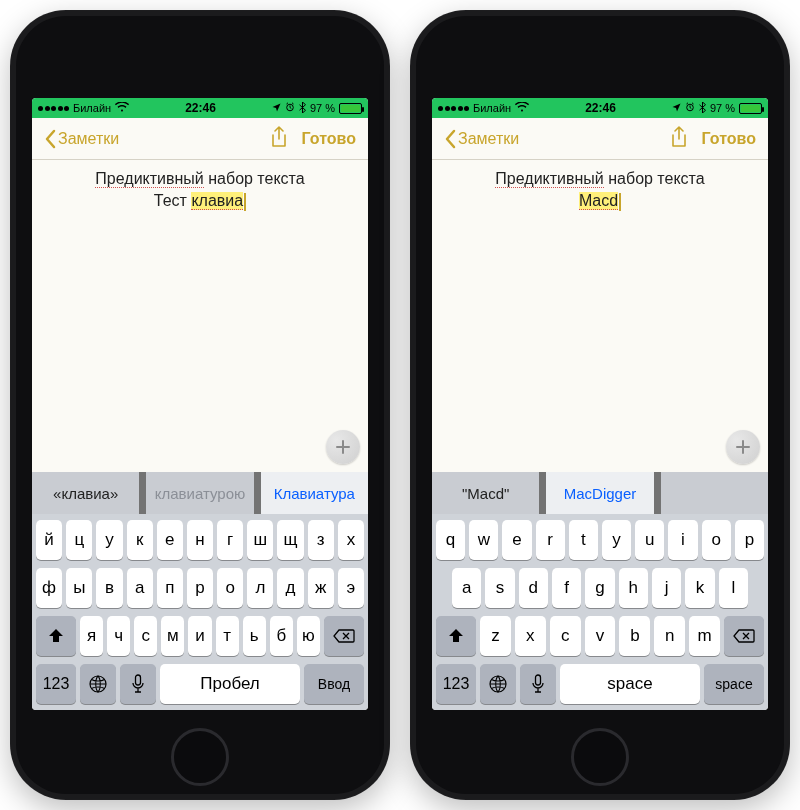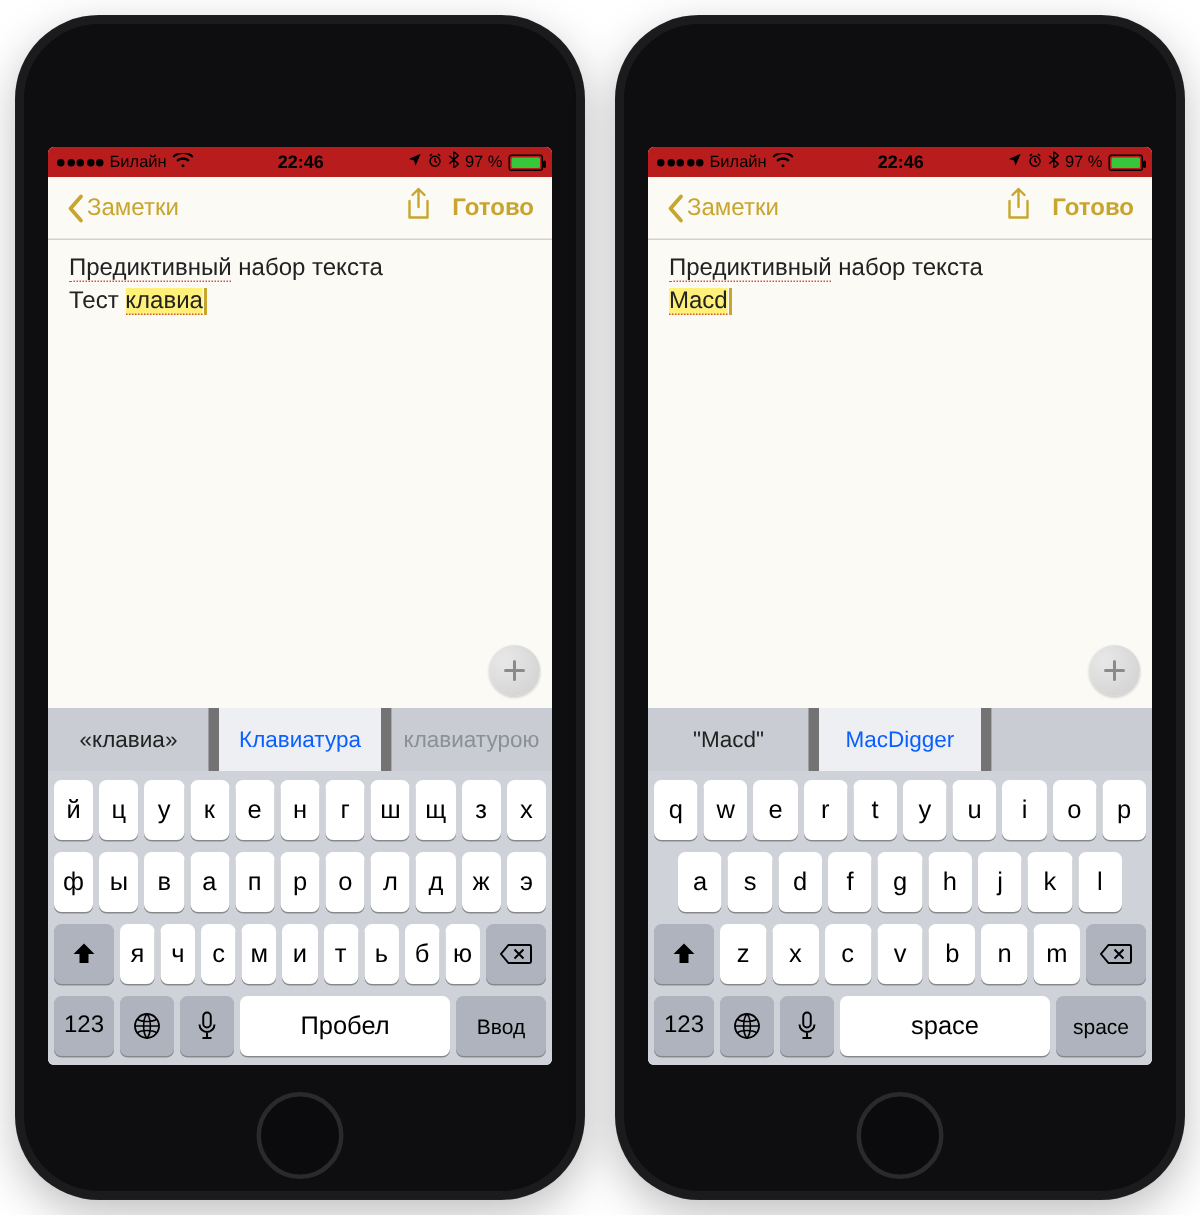--- a/index.html
+++ b/index.html
@@ -52,21 +52,21 @@
     background: #fbfaf5;
     border-radius: 4px;
     overflow: hidden;
     display: flex;
     flex-direction: column;
   }
   
   .status {
     height: 20px;
     display: flex; align-items: center; justify-content: space-between;
-    padding: 0 6px; font-size: 11px; color: #000; background: #b91c1c;
+    padding: 0 6px; font-size: 11px; color: #000; background: #22c55e;
   }
   .status .left, .status .right { display: flex; align-items: center; gap: 4px; }
   .dots { display: flex; gap: 1.5px; }
   .dots span { width: 5px; height: 5px; border-radius: 50%; background: #000; }
   .clock { font-weight: 700; font-size: 12px; }
   .battery {
     width: 23px; height: 11px; border: 1px solid #000; border-radius: 2px; position: relative;
   }
   .battery::after { content:""; position:absolute; right:-3px; top:3px; width:2px; height:5px; background:#000; border-radius:1px;}
   .battery .fill { position:absolute; left:1px; top:1px; bottom:1px; width: 90%; background:#37c73a; border-radius:1px;}
@@ -74,21 +74,21 @@
   .navbar {
     height: 42px; background:#fbfaf5; border-bottom:1px solid #d6d2c6;
     display:flex; align-items:center; justify-content:space-between; padding: 0 12px;
   }
   .navbar .back { display:flex; align-items:center; color:#c8a52c; font-size:16px; gap:2px;}
   .navbar .actions { display:flex; align-items:center; gap:14px;}
   .navbar .share { color:#c8a52c; }
   .navbar .done { color:#c8a52c; font-weight:600; font-size:16px;text-align:center;}
   
   .note {
-    flex:1; background:#fbfaf5; padding: 10px 14px 6px 14px; font-size:16px; color:#222; position: relative;
+    flex:1; background:#fbfaf5; padding: 10px 14px 6px 14px; font-size:16px; color:#222; position: relative; text-align: center;
   }
   .note .line1 { border-bottom: 1.5px dotted #d05050; display:inline; }
   .note .row2 { margin-top: 4px; }
   .hl { background:#fff07a; border-bottom: 1.5px dotted #d05050; }
   .cursor { display:inline-block; width:2px; height:18px; background:#c8a52c; vertical-align:middle; margin-left:1px;}
   .plus-fab {
     position:absolute; right:8px; bottom:8px; width:34px; height:34px; border-radius:50%;
     background: radial-gradient(circle at 30% 30%, #e8e8e8, #cfcfcf); color:#8a8a8a;
     display:flex;align-items:center;justify-content:center; font-size:22px; box-shadow:0 1px 2px rgba(0,0,0,.2);
   }
@@ -193,22 +193,22 @@
         <div class="row2"><span>Тест </span><span class="hl">клавиа</span><span class="cursor"></span></div>
         <div class="plus-fab">
           <svg width="16" height="16" viewBox="0 0 16 16">
               <path d="M8 2v12M2 8h12" stroke="#8a8a8a" stroke-width="2" stroke-linecap="round"></path>
             </svg>
         </div>
       </div>
 
       <div class="predict">
         <div class="cell">«клавиа»</div>
+        <div class="cell dim">клавиатурою</div>
         <div class="cell selected">Клавиатура</div>
-        <div class="cell dim">клавиатурою</div>
       </div>
 
       <div class="kb">
         <div class="row">
           <div class="key">й</div>
           <div class="key">ц</div>
           <div class="key">у</div>
           <div class="key">к</div>
           <div class="key">е</div>
           <div class="key">н</div>

